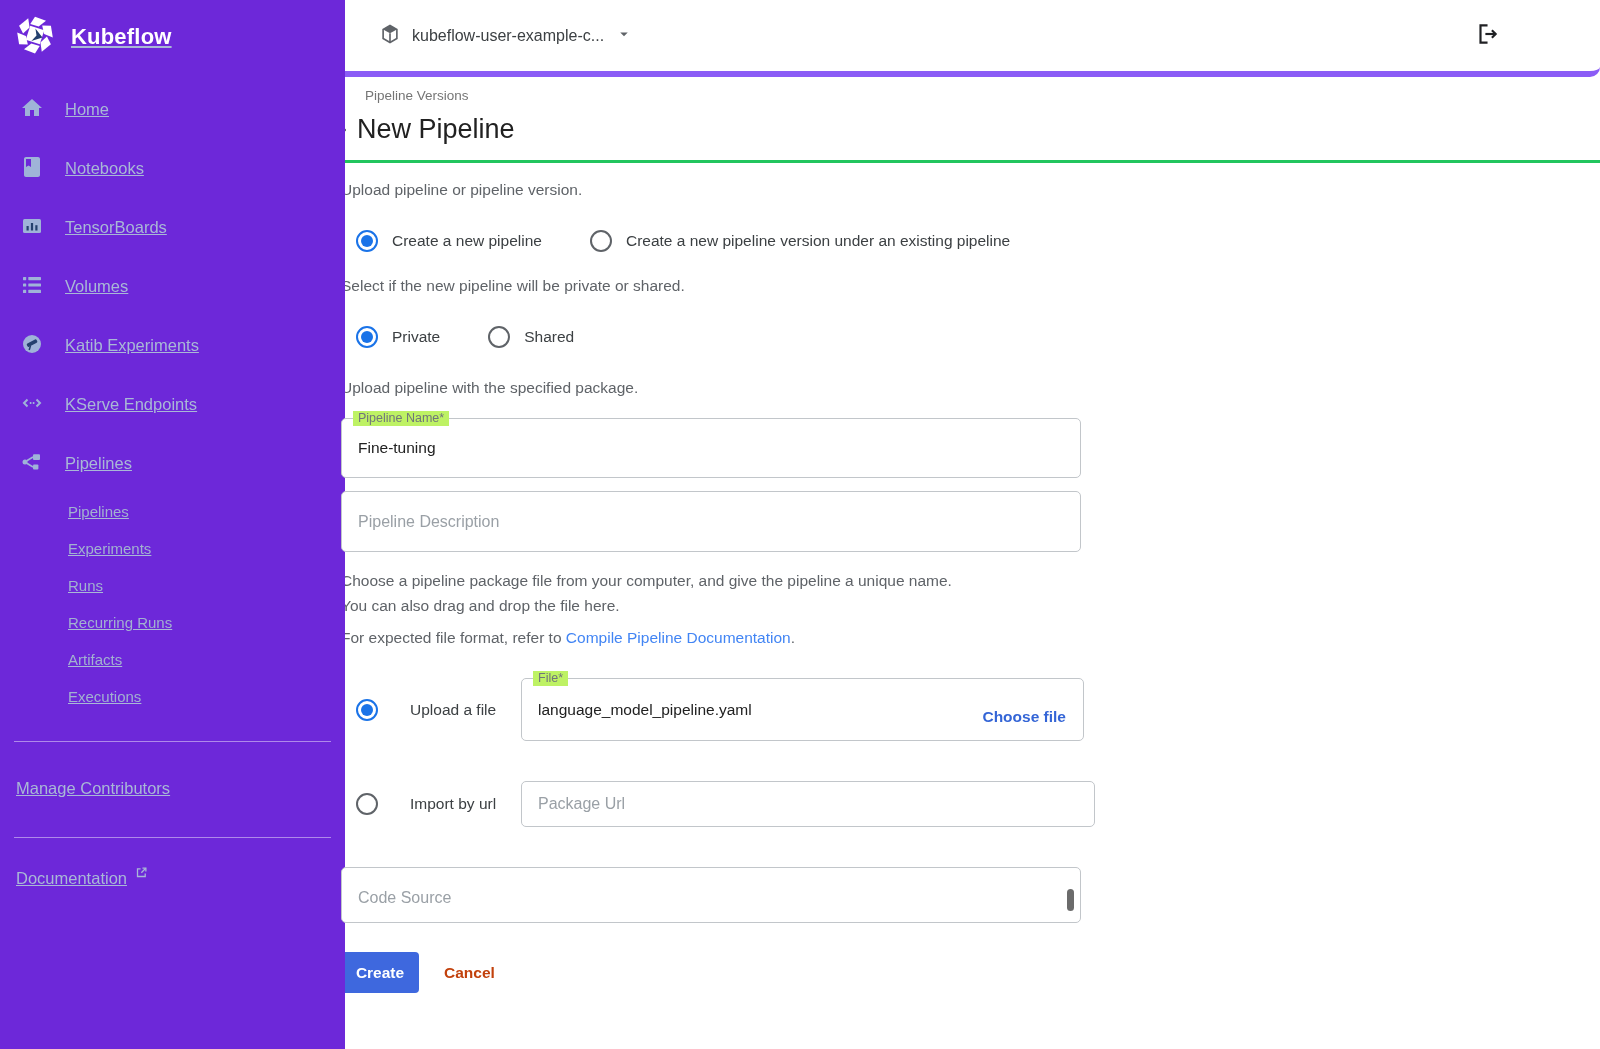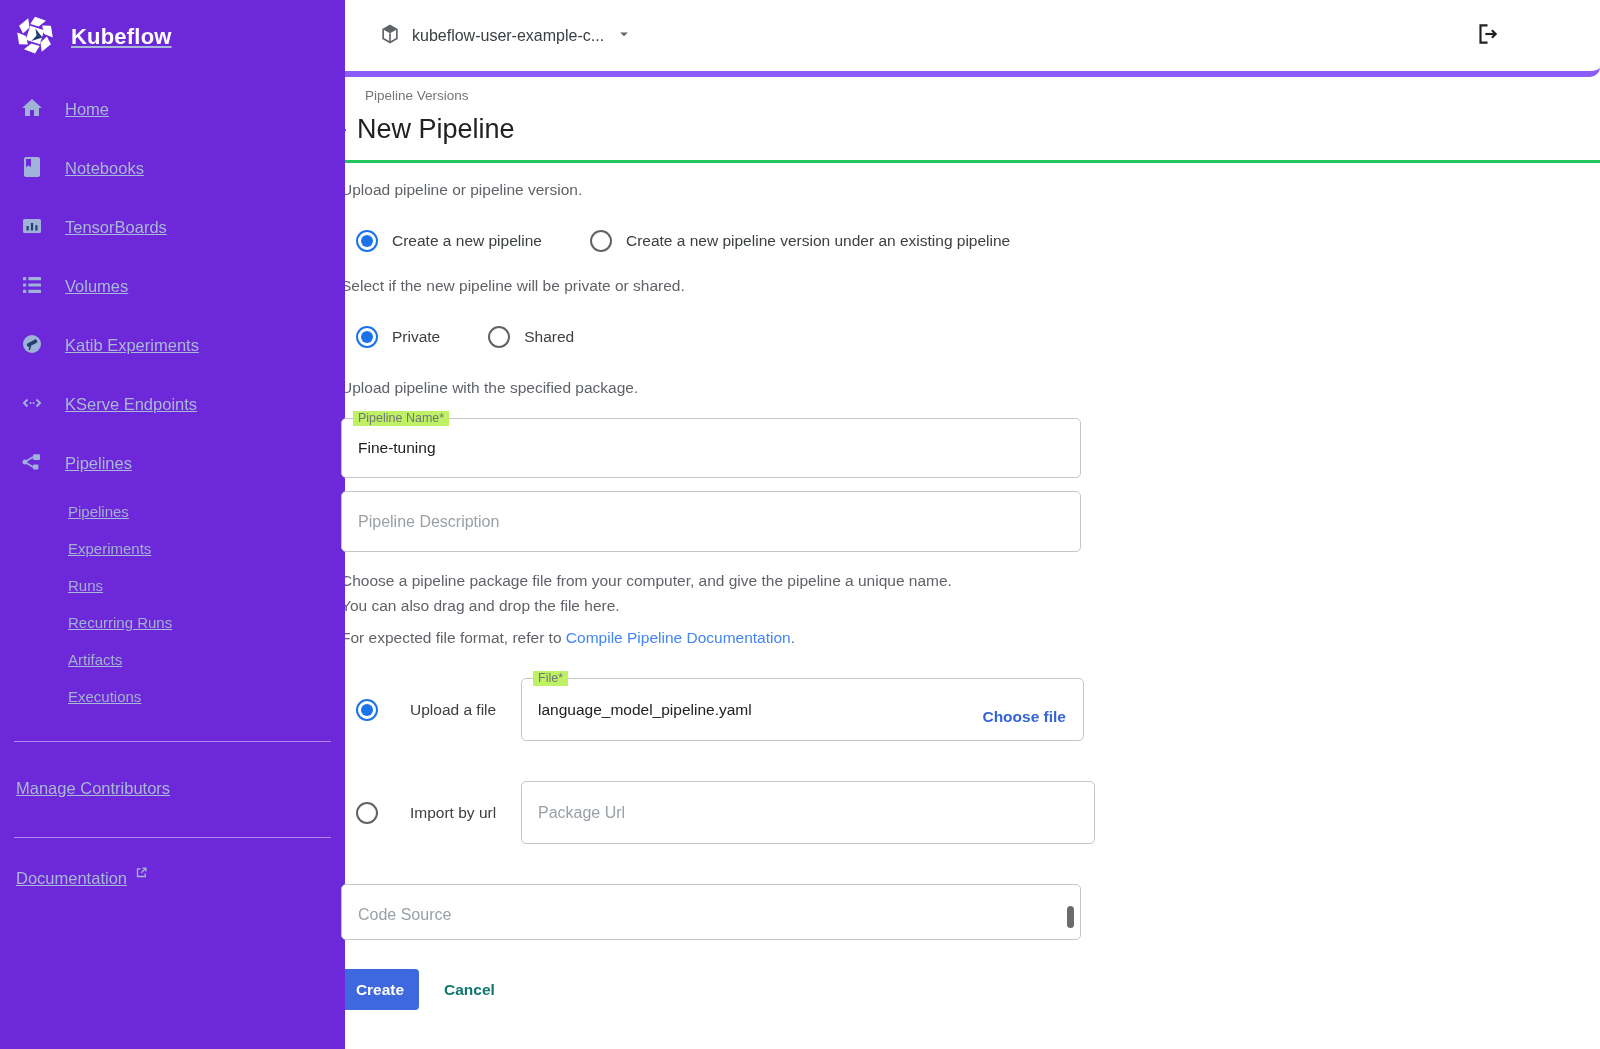--- a/index.html
+++ b/index.html
@@ -68,29 +68,29 @@
   .para { margin-top:17px; font-size:15.5px; color:#5f6368; line-height:24.5px; }
   .format-line { margin-top:11px; font-size:15.5px; color:#5f6368; }
   .doc-link { color:#4285f4; text-decoration:none; cursor:pointer; }
   .upload-row { display:flex; align-items:center; margin-top:31px; padding-left:15px; }
   .upload-row .radio-label { width:111px; margin-left:32px; }
   .file-field { width:563px; height:63px; }
   .file-field input { padding-right:120px; }
   .choose-file { position:absolute; right:17px; top:50%; transform:translateY(-50%);
     color:#3465d6; font-weight:bold; font-size:15.5px; cursor:pointer;margin-top:7px; }
   .import-row { margin-top:40px; }
-  .url-field { width:574px; height:63px; }
+  .url-field { width:574px; height:46px; }
   .code-field { margin-top:40px; height:56px; }
   .scroll-pill { position:absolute; right:6px; top:21px; width:7px; height:22px;
     background:#6b6b6b; border-radius:4px; cursor:grab; }
   .btn-row { display:flex; align-items:center; margin-top:29px; }
   .create-btn { width:78px; height:41px; background:#3e68de; color:#fff; border:none;
     border-radius:4px; font-family:"Liberation Sans", sans-serif; font-size:15.5px;
     font-weight:bold; cursor:pointer; }
-  .cancel-btn { margin-left:25px; color:#0f766e; font-size:15.5px; font-weight:bold; cursor:pointer; }
+  .cancel-btn { margin-left:25px; color:#c2410c; font-size:15.5px; font-weight:bold; cursor:pointer; }
 </style>
 </head>
 <body>
 
 <div class="sidebar">
   <div class="logo-row">
     <span>
       <svg width="42" height="42" viewBox="0 0 40 40">
         <defs>
             <path id="petal" d="M20 2.5 L30.5 6.5 L23.5 12 L15.5 9.5 Z" fill="#fff"></path>

